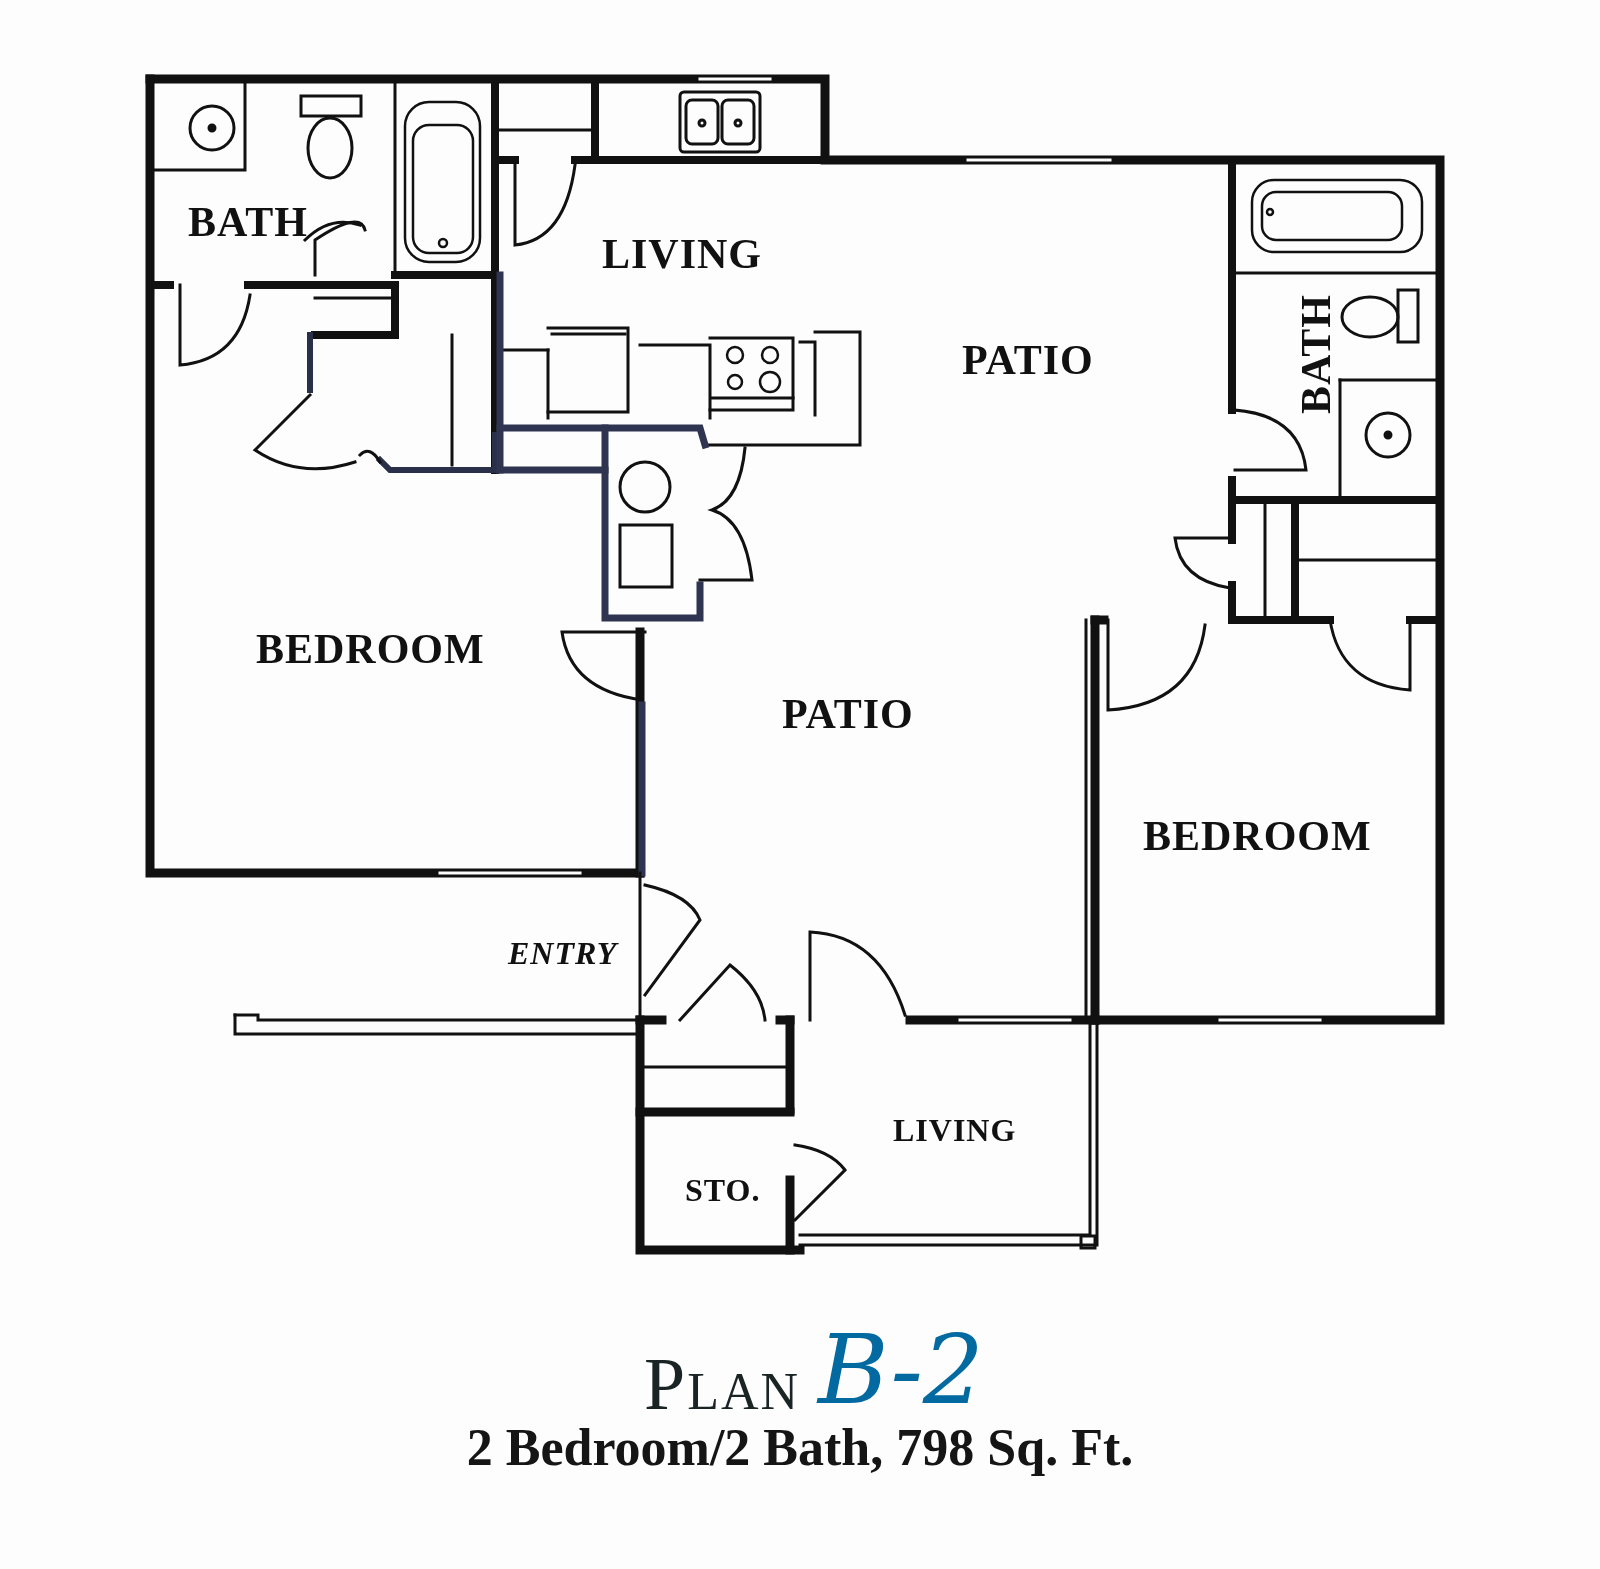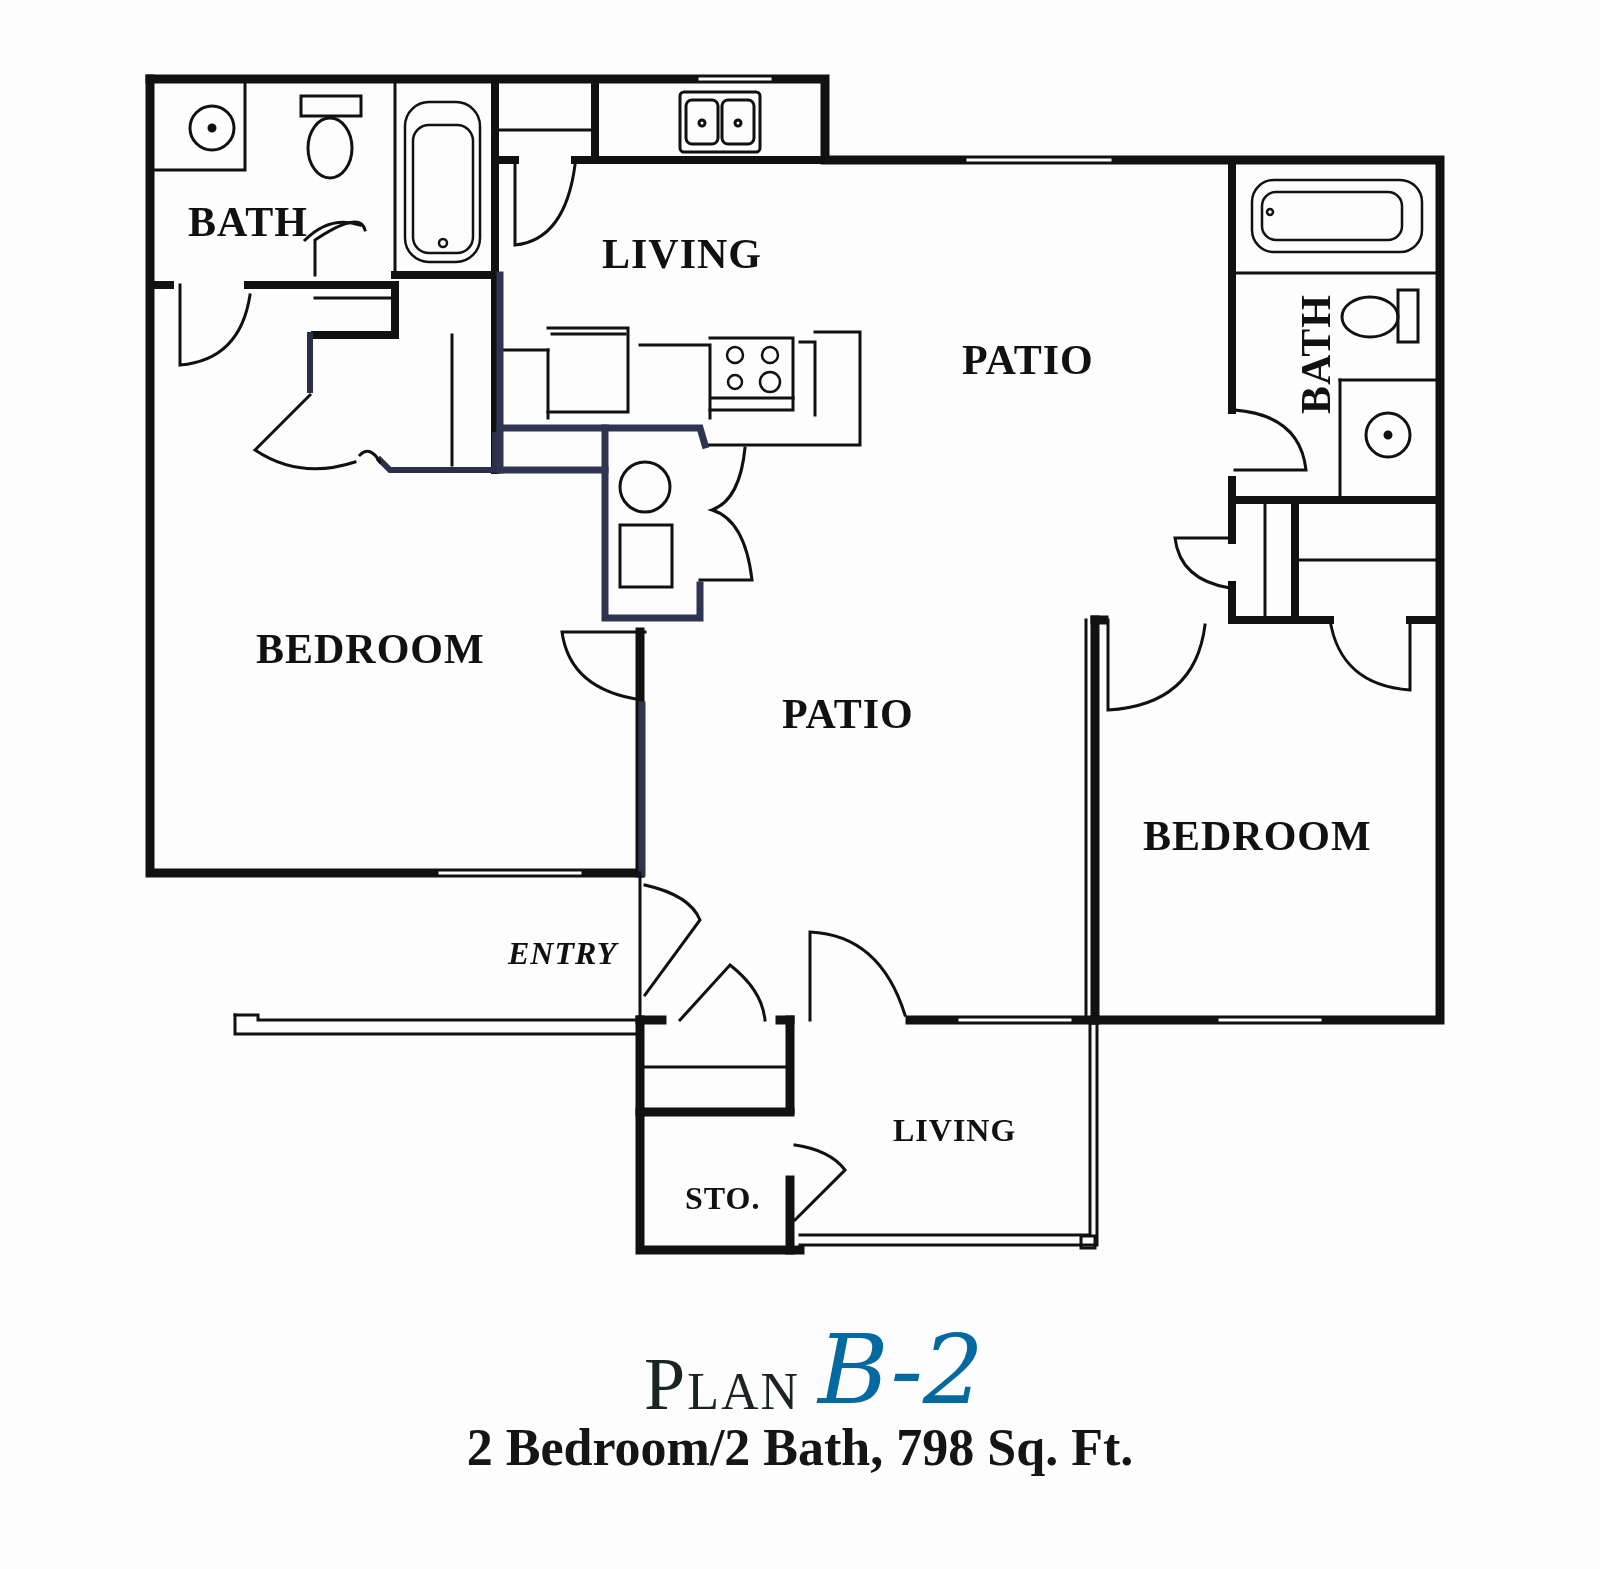--- a/index.html
+++ b/index.html
@@ -252,18 +252,18 @@
 
 <div class="room-label lbl-lg" style="left:188px;top:198px;">BATH</div>
 <div class="room-label lbl-lg" style="left:602px;top:230px;">LIVING</div>
 <div class="room-label lbl-lg" style="left:962px;top:336px;">PATIO</div>
 <div class="room-label lbl-lg" style="left:1256px;top:330px;transform:rotate(-90deg);transform-origin:center;width:120px;">BATH</div>
 <div class="room-label lbl-lg" style="left:256px;top:625px;">BEDROOM</div>
 <div class="room-label lbl-lg" style="left:782px;top:690px;">PATIO</div>
 <div class="room-label lbl-lg" style="left:1143px;top:812px;">BEDROOM</div>
 <div class="room-label lbl-sm" style="left:508px;top:935px;font-style:italic;">ENTRY</div>
 <div class="room-label lbl-sm" style="left:893px;top:1112px;">LIVING</div>
-<div class="room-label lbl-sm" style="left:685px;top:1172px;margin-top:8px;">STO.</div>
+<div class="room-label lbl-sm" style="left:685px;top:1172px;">STO.</div>
 
 <div class="caption plan-title">
   <span class="plan-word">Plan</span><span class="plan-code">B-2</span>
 </div>
 <div class="caption plan-sub">2 Bedroom/2 Bath, 798 Sq. Ft.</div>
 
 </body></html>

